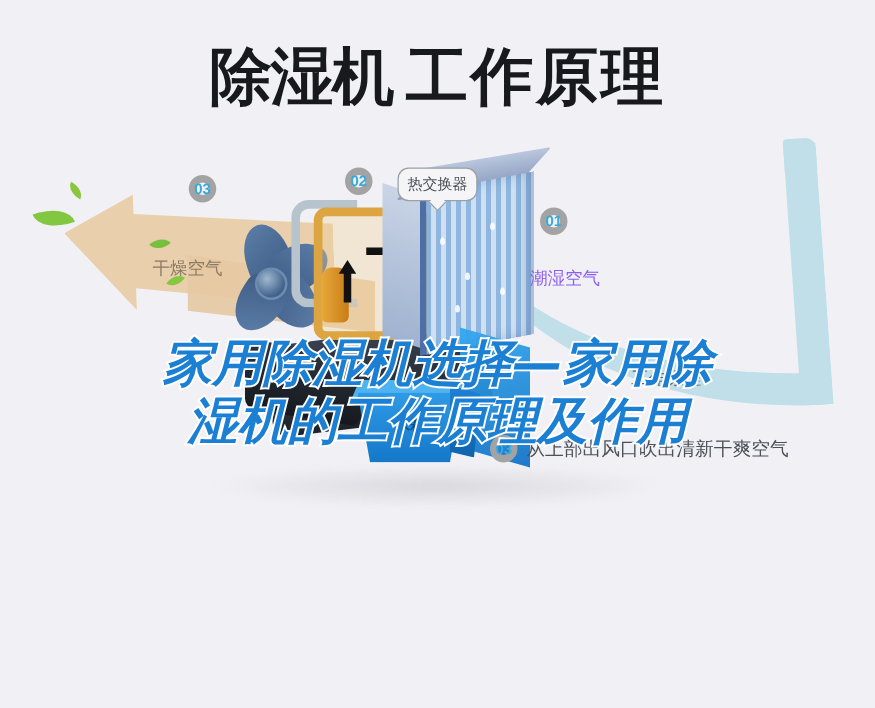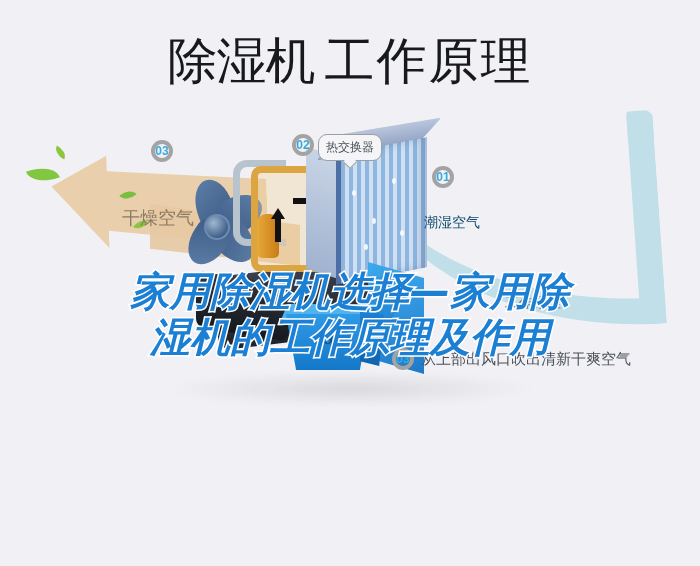--- a/index.html
+++ b/index.html
@@ -29,21 +29,21 @@
 
   
   #hero-title {
     position: absolute;
     left: 0;
     top: 30px;
     width: 700px;
     text-align: center;
     font-size: 50px;
     line-height: 62px;
-    font-weight: normal;
+    font-weight: bold;
     color: #17191c;
     letter-spacing: 1px;
     white-space: nowrap;
     font-family: "DejaVu Sans", "Liberation Sans", sans-serif;
   }
   #hero-title .t1 { letter-spacing: -1px; }
   #hero-title .t2 { margin-left: 10px; letter-spacing: 2px; }
 
   
   #stage {
@@ -262,31 +262,31 @@
     width:22px; height:22px; border-radius:50%;
     background:#39a9dc;
     color:#fff; font-size:12px; font-weight:bold;
     display:flex; align-items:center; justify-content:center;
     letter-spacing:0;
     font-family:"Liberation Sans", sans-serif;
   }
   .badge.hollow {
     background: transparent;
     color:#39a9dc;
-    border:4px solid #a3a3a3;
+    border:6px solid #a3a3a3;
     box-sizing:border-box;
   }
 
   .dlabel {
     position:absolute;
     color:#5a6068; font-size:13px; white-space:nowrap;
     font-family:"DejaVu Sans","Liberation Sans",sans-serif;
   }
   .dlabel.tan   { color:#8a7a62; }
-  .dlabel.blue  { color:#0c4a6e; }
+  .dlabel.blue  { color:#8b5cf6; }
 
   .callout {
     position:absolute;
     background:#f5f5f7;
     border:1.5px solid #9aa0a6;
     border-radius:9px;
     padding:4px 7px;
     font-size:12px; color:#4b5157; white-space:nowrap;
     font-family:"DejaVu Sans","Liberation Sans",sans-serif;
   }
@@ -410,23 +410,23 @@
     <div class="droplet" style="left:364px; top:126px;"></div>
     <div class="droplet" style="left:400px; top:112px;"></div>
 
     <div class="blue-slab"></div>
     <div class="tank-top"></div>
     <div class="tank-front"></div>
     <div class="tank-side"></div>
     <div class="tank-label">水箱</div>
 
     <div class="badge hollow" style="left:151px; top:22px;">03</div>
-    <div class="dlabel tan" style="left:122px; top:88px; font-size:18px;">干燥空气</div>
-
-    <div class="badge hollow" style="left:292px; top:16px;">02</div>
+    <div class="dlabel tan" style="left:122px; top:88px; font-size:14px;">干燥空气</div>
+
+    <div class="badge hollow" style="left:276px; top:16px;">02</div>
     <div class="callout" style="left:318px; top:16px;">热交换器</div>
 
     <div class="badge hollow" style="left:432px; top:48px;text-align:right;">01</div>
     <div class="dlabel blue" style="left:424px; top:96px; font-size:14px;">潮湿空气</div>
 
     <div class="dlabel" style="left:505px; top:176px; font-size:14px;">工作原理</div>
 
     <div class="bottom-note">
       <div class="badge hollow" style="position:relative; left:0; top:0;">03</div>
       <span class="txt">从上部出风口吹出清新干爽空气</span>

